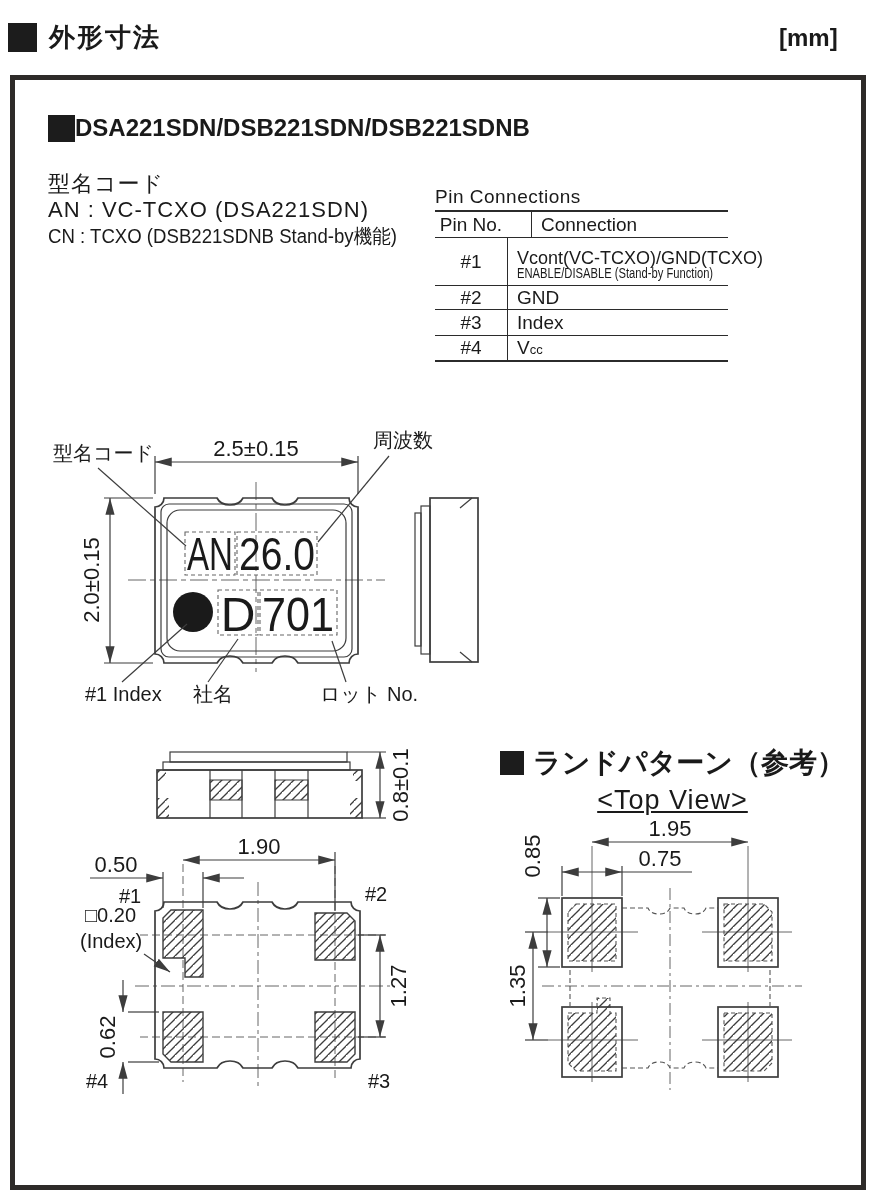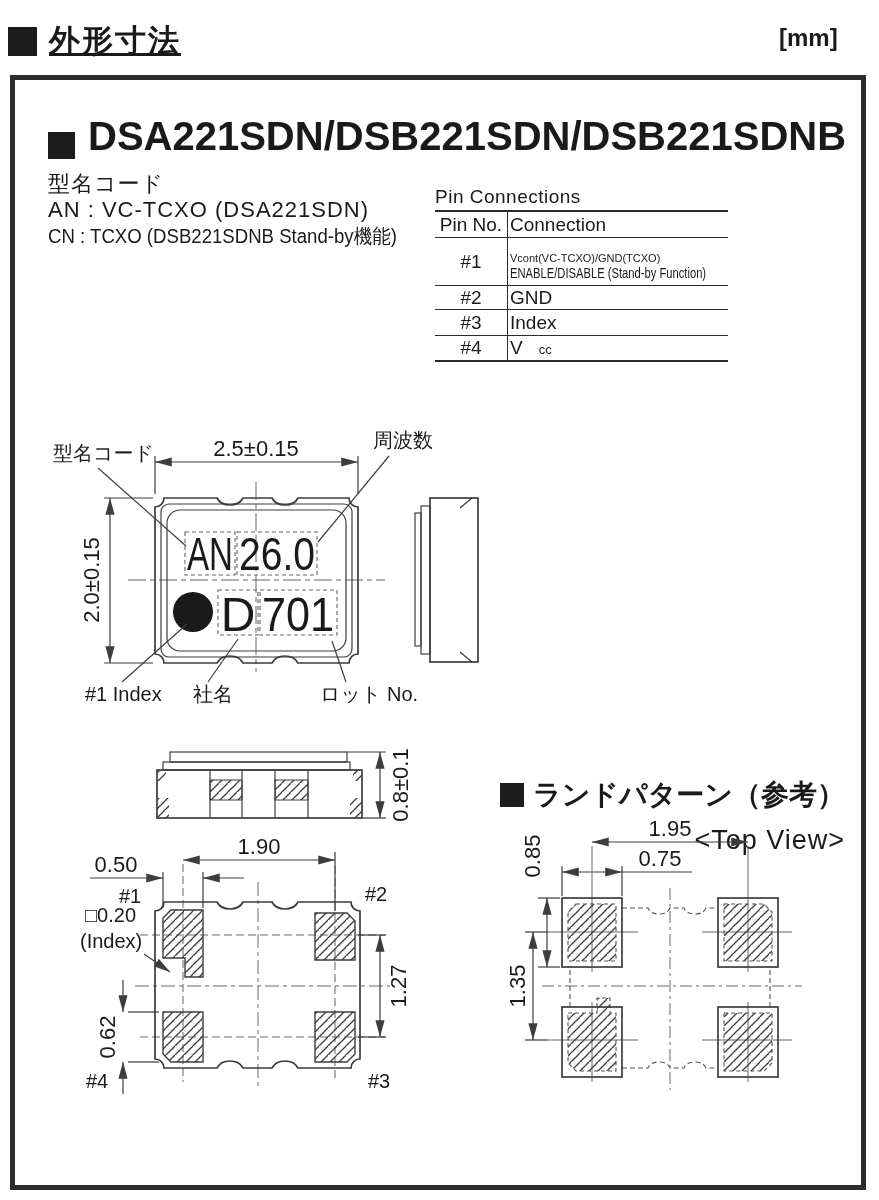--- a/index.html
+++ b/index.html
@@ -2,48 +2,48 @@
 <html><head>
 <meta charset="utf-8">
 <style>
   html,body{margin:0;padding:0;}
   body{
     width:879px;height:1200px;position:relative;background:#ffffff;
     font-family:"Liberation Sans", sans-serif;color:#1a1a1a;overflow:hidden;
   }
   .abs{position:absolute;}
   
-  .hdr{left:8px;top:20px;display:flex;align-items:center;gap:12px;font-weight:bold;font-size:31px;letter-spacing:2px;text-decoration:underline;}
+  .hdr{left:8px;top:20px;display:flex;align-items:center;gap:12px;font-weight:bold;font-size:26px;letter-spacing:2px;}
   .hdr .sq{width:29px;height:29px;background:#1c1c1c;flex:0 0 auto;}
   .unit{left:779px;top:24px;font-size:24px;font-weight:bold;}
   
   .frame{left:10px;top:75px;width:846px;height:1105px;border:5px solid #2e2b29;}
   
-  .title{left:48px;top:114px;display:flex;align-items:flex-end;gap:13px;font-weight:bold;font-size:40px;white-space:nowrap;}
+  .title{left:48px;top:114px;display:flex;align-items:flex-end;font-weight:bold;font-size:24px;white-space:nowrap;}
   .title .sq{width:27px;height:27px;background:#1c1c1c;flex:0 0 auto;}
   
   .mcode{left:48px;top:171px;font-size:22px;line-height:26px;letter-spacing:1px;white-space:nowrap;}
   .mcode .cn{font-size:20px;letter-spacing:0;display:inline-block;transform:scaleX(0.93);transform-origin:left center;}
   
   .pinblk{left:435px;top:170px;width:293px;font-size:19px;}
   .pin-title{margin-bottom:2px;letter-spacing:0.5px;margin-top:16px;}
   .pin-table{border-top:2px solid #2b2b2b;border-bottom:2px solid #2b2b2b;}
   .prow{display:grid;grid-template-columns:72px 1fr;align-items:center;border-bottom:1.5px solid #2b2b2b;}
   .prow:last-child{border-bottom:none;}
   .prow .c1{text-align:center;align-self:center;}
-  .prow .c2{padding-left:2px;border-left:1.5px solid #2b2b2b;align-self:stretch;display:flex;flex-direction:column;justify-content:center;}
-  .rh{height:25px;} .r1{height:47px;} .r2{height:23px;} .r3{height:25px;} .r4{height:24px;}
-  .small1{font-size:11px;line-height:15px;white-space:nowrap;margin-top:8px;}
+  .prow .c2{padding-left:9px;border-left:1.5px solid #2b2b2b;align-self:stretch;display:flex;flex-direction:column;justify-content:center;}
+  .rh{height:25px;gap:24px;} .r1{height:47px;} .r2{height:23px;} .r3{height:25px;} .r4{height:24px;}
+  .small1{font-size:18px;line-height:15px;white-space:nowrap;margin-top:8px;}
   .small2{font-size:14px;line-height:15px;white-space:nowrap;display:inline-block;transform:scaleX(0.8);transform-origin:left center;}
-  .subcc{font-size:13px;margin-left:16px;}
-  
-  .landblk{left:500px;top:776px;width:345px;}
+  .subcc{font-size:13px;}
+  
+  .landblk{left:500px;top:744px;width:345px;}
   .land-h{display:flex;align-items:center;gap:9px;font-weight:bold;font-size:28px;white-space:nowrap;}
   .land-h .sq{width:24px;height:24px;background:#1c1c1c;flex:0 0 auto;}
-  .land-sub{text-align:right;font-size:27px;margin-top:11px;letter-spacing:1px;}
+  .land-sub{text-align:center;font-size:27px;margin-top:3px;letter-spacing:1px;text-decoration:underline;}
   
   svg text{fill:#1a1a1a;}
   .lbl{font-size:20px;}
   .dim{font-size:22px;}
   .mark{font-size:46px;}
   .mark2{font-size:48px;}
   .dln{stroke:#3d3d3d;stroke-width:1.2;fill:none;}
   .thick{stroke:#3d3d3d;stroke-width:1.7;fill:none;}
   .thin{stroke:#555;stroke-width:0.9;fill:none;}
 </style>

